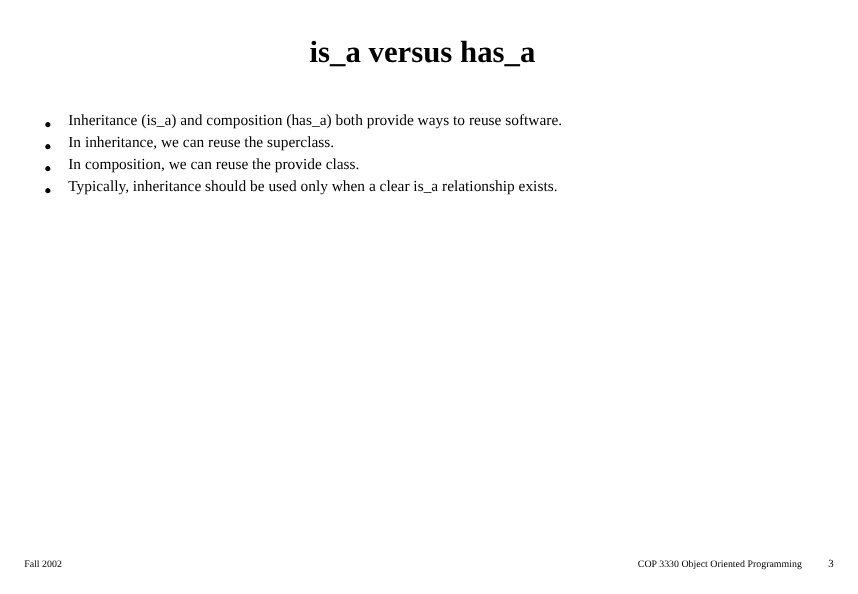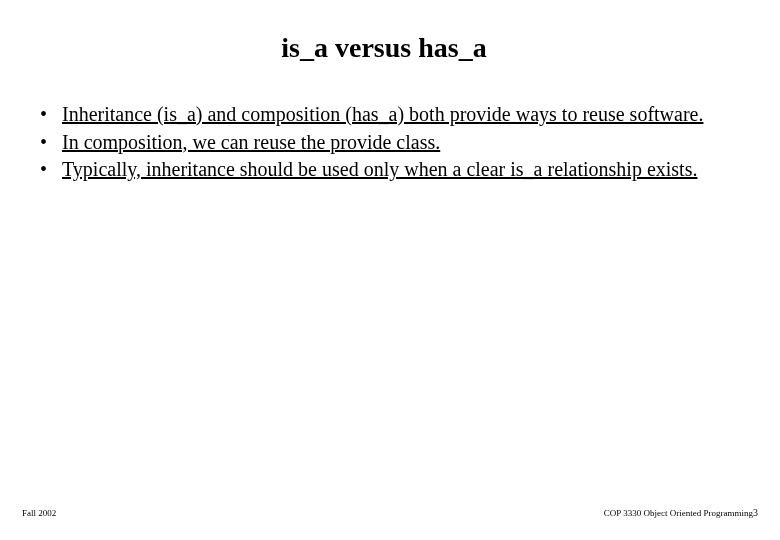--- a/index.html
+++ b/index.html
@@ -1,33 +1,34 @@
 <!DOCTYPE html>
 <html><head>
 <meta charset="utf-8">
 <style>
   * { margin: 0; padding: 0; box-sizing: border-box; }
   html, body { width: 780px; height: 540px; background: #fff; font-family: "Times New Roman", Times, serif; color: #000; }
   .slide { position: relative; width: 780px; height: 540px; padding: 28px 40px 0 28px; }
   .title { text-align: center; font-size: 28px; font-weight: bold; margin-top: 4px; margin-bottom: 38px; }
   .bullets { list-style: none; padding-left: 12px; }
-  .bullets li { font-size: 20px; line-height: 1.28; margin-bottom: 2px; padding-left: 22px; position: relative; text-decoration: underline; }
+  .bullets li { font-size: 14px; line-height: 1.28; margin-bottom: 2px; padding-left: 22px; position: relative; }
   .bullets li::before { content: "•"; position: absolute; left: 0; top: 0; font-size: 20px; }
-  .footer { position: absolute; left: 0; right: 0; bottom: 22px; display: flex; align-items: baseline; font-size: 9px; padding: 0 22px; }
+  .footer { position: absolute; left: 0; right: 0; bottom: 22px; display: flex; align-items: baseline; font-size: 9px; padding: 0 22px; gap: 24px; }
   .footer-left { flex: 0 0 auto; }
   .footer-center { flex: 1 1 auto; text-align: right; }
   .footer-right { flex: 0 0 auto; text-align: right; font-size: 10px; }
 </style>
 </head>
 <body>
 
 <div class="slide">
   <h1 class="title">is_a versus has_a</h1>
   <ul class="bullets">
     <li>Inheritance (is_a) and composition (has_a) both provide ways to reuse software.</li>
+    <li>In inheritance, we can reuse the superclass.</li>
     <li>In composition, we can reuse the provide class.</li>
     <li>Typically, inheritance should be used only when a clear is_a relationship exists.</li>
   </ul>
   <div class="footer">
     <div class="footer-left">Fall 2002</div>
     <div class="footer-center">COP 3330 Object Oriented Programming</div>
     <div class="footer-right">3</div>
   </div>
 </div>
 

